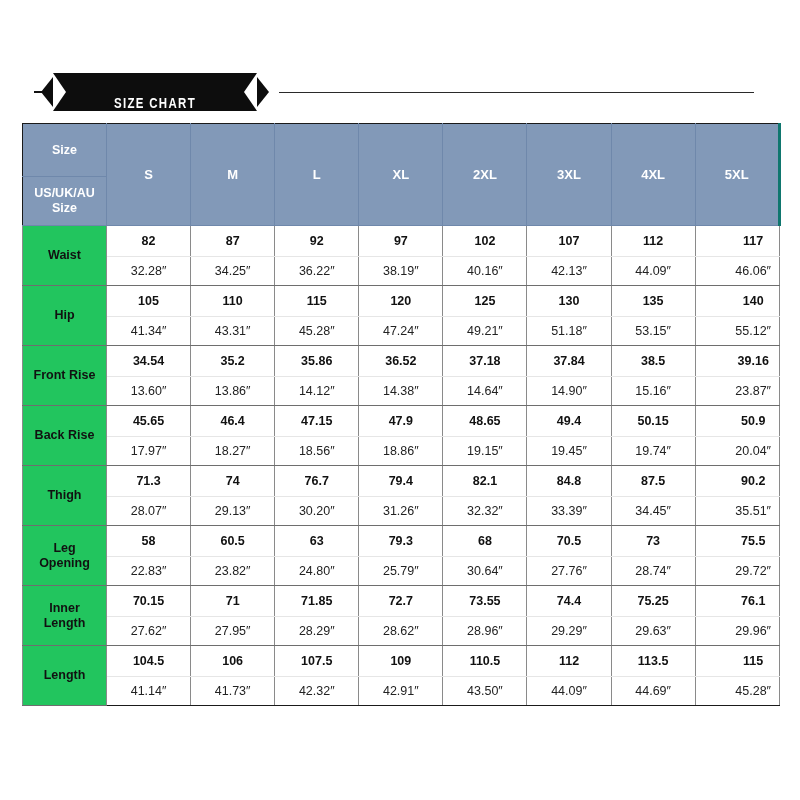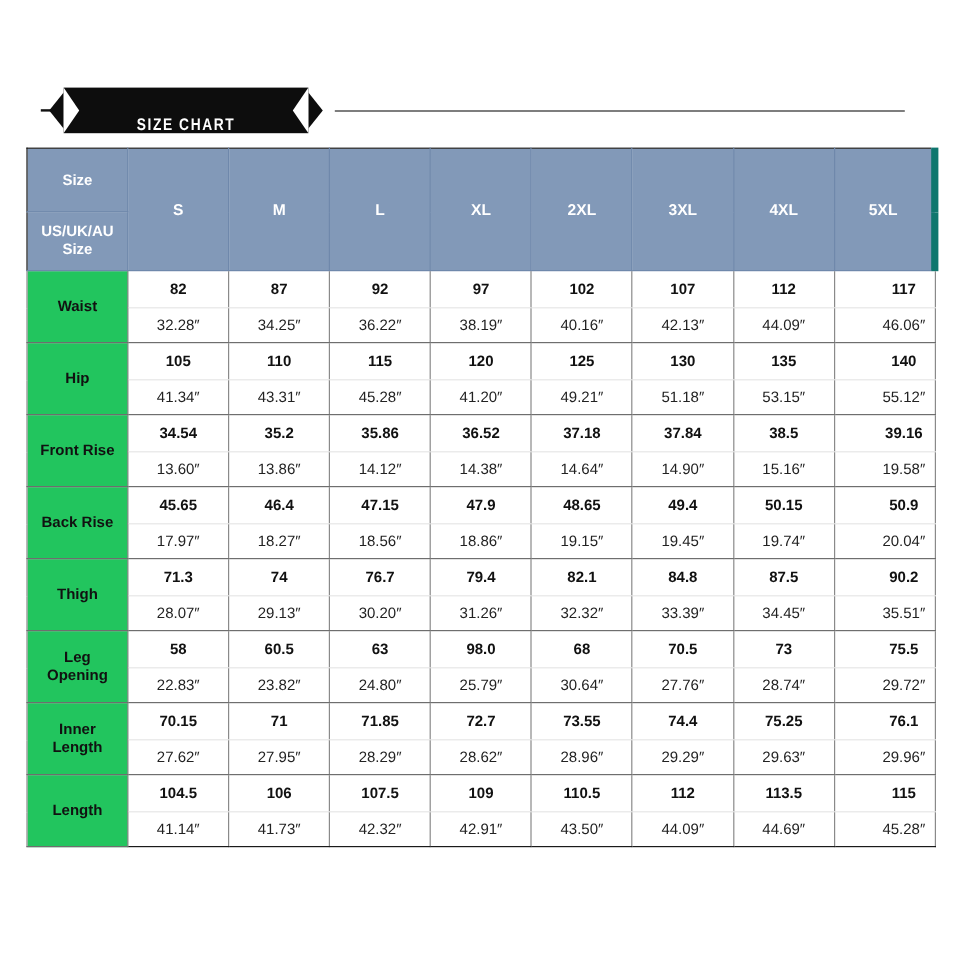--- a/index.html
+++ b/index.html
@@ -130,21 +130,21 @@
   }
   th.hdr-uskuau {
     height: 48px;
     line-height: 1.2;
   }
   th.hdr-sizecol {
     height: 100px;
     font-size: 13px;
   }
   thead th.left-edge { border-left: 1px solid #1a1a1a; }
-  thead th.right-edge { border-right: 6px solid #0f766e; }
+  thead th.right-edge { border-right: 3px solid #0f766e; }
   thead tr:first-child th { border-top: 1px solid #1a1a1a; }
 
   
   tbody td.row-label {
     background: #22c55e;
     color: #111111;
     font-size: 12.5px;
     font-weight: 700;
     line-height: 1.2;
     border-left: 1px solid #1a1a1a;
@@ -260,21 +260,21 @@
         <td class="val-cm">120</td>
         <td class="val-cm">125</td>
         <td class="val-cm">130</td>
         <td class="val-cm">135</td>
         <td class="val-cm edge-right">140</td>
       </tr>
       <tr class="row-group">
         <td class="val-in">41.34″</td>
         <td class="val-in">43.31″</td>
         <td class="val-in">45.28″</td>
-        <td class="val-in">41.20″</td>
+        <td class="val-in">47.24″</td>
         <td class="val-in">49.21″</td>
         <td class="val-in">51.18″</td>
         <td class="val-in">53.15″</td>
         <td class="val-in edge-right">55.12″</td>
       </tr>
 
       <tr class="row-group">
         <td class="row-label" rowspan="2">
           <div>Front Rise</div>
         </td>
@@ -288,21 +288,21 @@
         <td class="val-cm edge-right">39.16</td>
       </tr>
       <tr class="row-group">
         <td class="val-in">13.60″</td>
         <td class="val-in">13.86″</td>
         <td class="val-in">14.12″</td>
         <td class="val-in">14.38″</td>
         <td class="val-in">14.64″</td>
         <td class="val-in">14.90″</td>
         <td class="val-in">15.16″</td>
-        <td class="val-in edge-right">19.58″</td>
+        <td class="val-in edge-right">23.87″</td>
       </tr>
 
       <tr class="row-group">
         <td class="row-label" rowspan="2">
           <div>Back Rise</div>
         </td>
         <td class="val-cm">45.65</td>
         <td class="val-cm">46.4</td>
         <td class="val-cm">47.15</td>
         <td class="val-cm">47.9</td>
@@ -347,21 +347,21 @@
       </tr>
 
       <tr class="row-group">
         <td class="row-label" rowspan="2">
           <div>Leg</div>
           <div>Opening</div>
         </td>
         <td class="val-cm">58</td>
         <td class="val-cm">60.5</td>
         <td class="val-cm">63</td>
-        <td class="val-cm">98.0</td>
+        <td class="val-cm">79.3</td>
         <td class="val-cm">68</td>
         <td class="val-cm">70.5</td>
         <td class="val-cm">73</td>
         <td class="val-cm edge-right">75.5</td>
       </tr>
       <tr class="row-group">
         <td class="val-in">22.83″</td>
         <td class="val-in">23.82″</td>
         <td class="val-in">24.80″</td>
         <td class="val-in">25.79″</td>

